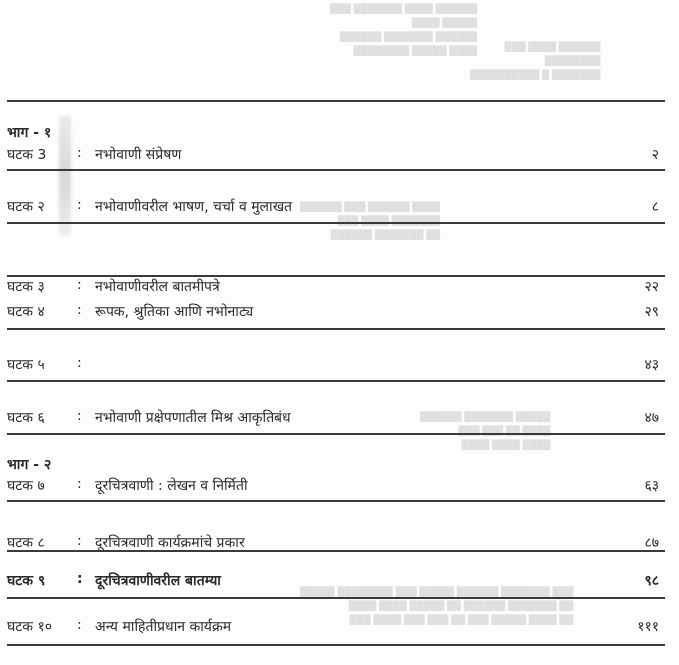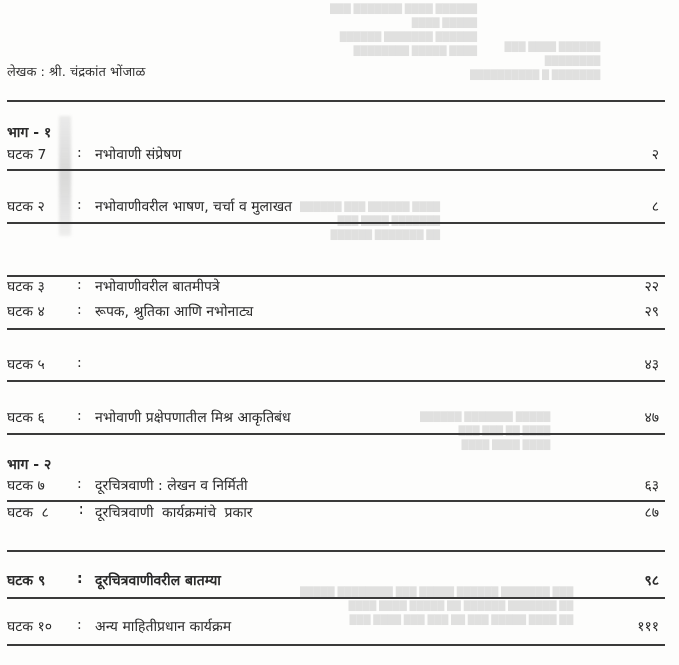--- a/index.html
+++ b/index.html
@@ -52,28 +52,27 @@
 <div class="page">
 
   <div class="bleed" style="left:330px;top:2px;">██████ ████ ███████ ███<br>█████ ████<br>██████ ███████ ██████<br>████ █████ ████████</div>
   <div class="bleed" style="left:470px;top:40px;">██████ ████ ███<br>████████<br>███████ █ ██████████</div>
   <div class="bleed" style="left:300px;top:200px;">████ ██████ ███ ██████<br>███████ ████ ███<br>██ ███████ ██████</div>
   <div class="bleed" style="left:420px;top:410px;">█████ ███████ ██████<br>████ ██ ███ ███<br>████ ████ ████</div>
   <div class="bleed" style="left:300px;top:585px;">███ ███████ ██████ █████ ███ ████████ █████<br>██ ███████ ██████ ██ █████ ████ ████<br>██ ████ █████ ███ ██ ███ ███ ████ ███</div>
 
   <div class="scanmark"></div>
 
-  <div class="author">लेखक : श्री. चंद्रकांत भोंजाळ</div>
 
   <div class="rule" style="top:100px;"></div>
 
   <div class="part" style="top:122px;">भाग - १</div>
 
   <div class="row" style="top:144px;">
-    <span class="unit">घटक 7</span>
+    <span class="unit">घटक 3</span>
     <span class="colon">:</span>
     <span class="chap">नभोवाणी संप्रेषण</span>
     <span class="pg">२</span>
   </div>
   <div class="rule" style="top:169px;"></div>
 
   <div class="row" style="top:196px;">
     <span class="unit">घटक २</span>
     <span class="colon">:</span>
     <span class="chap">नभोवाणीवरील भाषण, चर्चा व मुलाखत</span>
@@ -115,21 +114,21 @@
   <div class="part" style="top:454px;">भाग - २</div>
 
   <div class="row" style="top:475px;">
     <span class="unit">घटक ७</span>
     <span class="colon">:</span>
     <span class="chap">दूरचित्रवाणी : लेखन व निर्मिती</span>
     <span class="pg">६३</span>
   </div>
   <div class="rule" style="top:500px;"></div>
 
-  <div class="row" style="top:502px;font-family:Liberation Mono, monospace;">
+  <div class="row" style="top:532px;">
     <span class="unit">घटक ८</span>
     <span class="colon">:</span>
     <span class="chap">दूरचित्रवाणी कार्यक्रमांचे प्रकार</span>
     <span class="pg">८७</span>
   </div>
   <div class="rule" style="top:550px;"></div>
 
   <div class="row" style="top:570px;font-weight:bold;">
     <span class="unit">घटक ९</span>
     <span class="colon">:</span>

